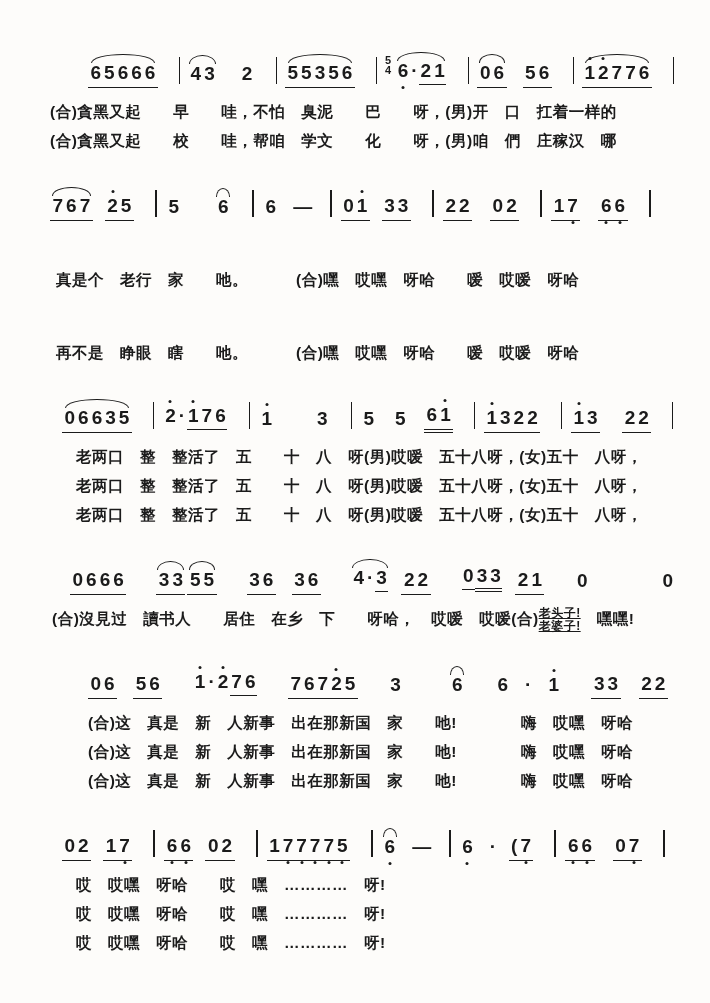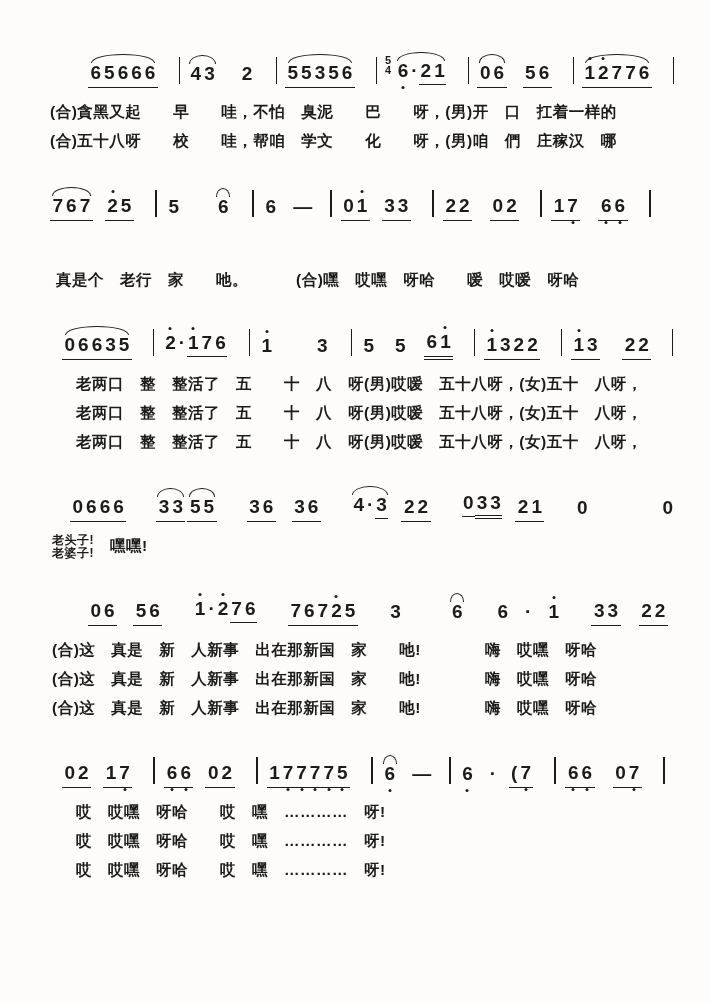--- a/index.html
+++ b/index.html
@@ -44,29 +44,29 @@
   }
   .ts{display:inline-flex;flex-direction:column;align-items:center;
       font-size:11px;line-height:10px;font-weight:700;margin:0 4px 4px 0;
       align-self:center;}
   
   .lyric-line{
     white-space:pre;font-size:15.5px;font-weight:600;line-height:29px;
     letter-spacing:0.5px;
   }
   .stack{display:inline-flex;flex-direction:column;vertical-align:middle;
-         font-size:12px;line-height:13px;font-weight:600;}
+         font-size:12px;line-height:13px;font-weight:600;text-decoration:underline;}
   
   .system:nth-of-type(1) .music-line{padding-left:38px;}
   .system:nth-of-type(3) .music-line{padding-left:12px;}
   .system:nth-of-type(3) .lyric-line{padding-left:26px;}
   .system:nth-of-type(4) .music-line{padding-left:20px;}
   .system:nth-of-type(4) .lyric-line{padding-left:2px;}
   .system:nth-of-type(5) .music-line{padding-left:38px;}
-  .system:nth-of-type(5) .lyric-line{padding-left:2px;}
+  .system:nth-of-type(5) .lyric-line{padding-left:2px;margin-left:36px;}
   .system:nth-of-type(6) .music-line{padding-left:12px;}
   .system:nth-of-type(6) .lyric-line{padding-left:26px;}
   .system:nth-of-type(7) .music-line{padding-left:12px;}
   .system:nth-of-type(2) .lyric-line{padding-left:6px;margin-top:44px;}
 </style>
 </head>
 <body>
 
 <div class="page">
   <div id="score">
@@ -123,21 +123,21 @@
           <span class="note u1 arc">
             <span class="ch">1<i class="da"></i></span>
             <span class="ch">2<i class="da"></i></span>
             <span class="ch">7</span>
             <span class="ch">7</span>
             <span class="ch">6</span>
           </span>
           <span class="barline"></span>
         </div>
         <div class="lyric-line">(合)貪黑又起　　早　　哇，不怕　臭泥　　巴　　呀，(男)开　口　扛着一样的</div>
-        <div class="lyric-line">(合)五十八呀　　校　　哇，帮咱　学文　　化　　呀，(男)咱　們　庄稼汉　哪</div>
+        <div class="lyric-line">(合)貪黑又起　　校　　哇，帮咱　学文　　化　　呀，(男)咱　們　庄稼汉　哪</div>
       </div>
       <div class="system">
         <div class="music-line">
           <span class="note u1 arc">
             <span class="ch">7</span>
             <span class="ch">6</span>
             <span class="ch">7</span>
           </span>
           <span class="note u1">
             <span class="ch">2<i class="da"></i></span>
@@ -180,20 +180,21 @@
             <span class="ch">1</span>
             <span class="ch">7<i class="db"></i></span>
           </span>
           <span class="note u1">
             <span class="ch">6<i class="db"></i></span>
             <span class="ch">6<i class="db"></i></span>
           </span>
           <span class="barline"></span>
         </div>
         <div class="lyric-line">真是个　老行　家　　吔。　　　(合)嘿　哎嘿　呀哈　　嗳　哎嗳　呀哈</div>
+        <div class="lyric-line">再不是　睁眼　瞎　　吔。　　　(合)嘿　哎嘿　呀哈　　嗳　哎嗳　呀哈</div>
       </div>
       <div class="system">
         <div class="music-line">
           <span class="note u1 arc">
             <span class="ch">0</span>
             <span class="ch">6</span>
             <span class="ch">6</span>
             <span class="ch">3</span>
             <span class="ch">5</span>
           </span>
@@ -305,21 +306,21 @@
           </span>
           <span class="barline"></span>
           <span class="note" style="margin-right: 70px;">
             <span class="ch">0</span>
           </span>
           <span class="note">
             <span class="ch">0</span>
           </span>
           <span class="barline"></span>
         </div>
-        <div class="lyric-line"><span class="stack"><span>老头子!</span><span>老婆子!</span></span><span>　嘿嘿!</span></div>
+        <div class="lyric-line"><span>(合)沒見过　讀书人　　居住　在乡　下　　呀哈，　哎嗳　哎嗳(合)</span><span class="stack"><span>老头子!</span><span>老婆子!</span></span><span>　嘿嘿!</span></div>
       </div>
       <div class="system">
         <div class="music-line">
           <span class="note u1" style="margin-right: 16px;">
             <span class="ch">0</span>
             <span class="ch">6</span>
           </span>
           <span class="note u1">
             <span class="ch">5</span>
             <span class="ch">6</span>

